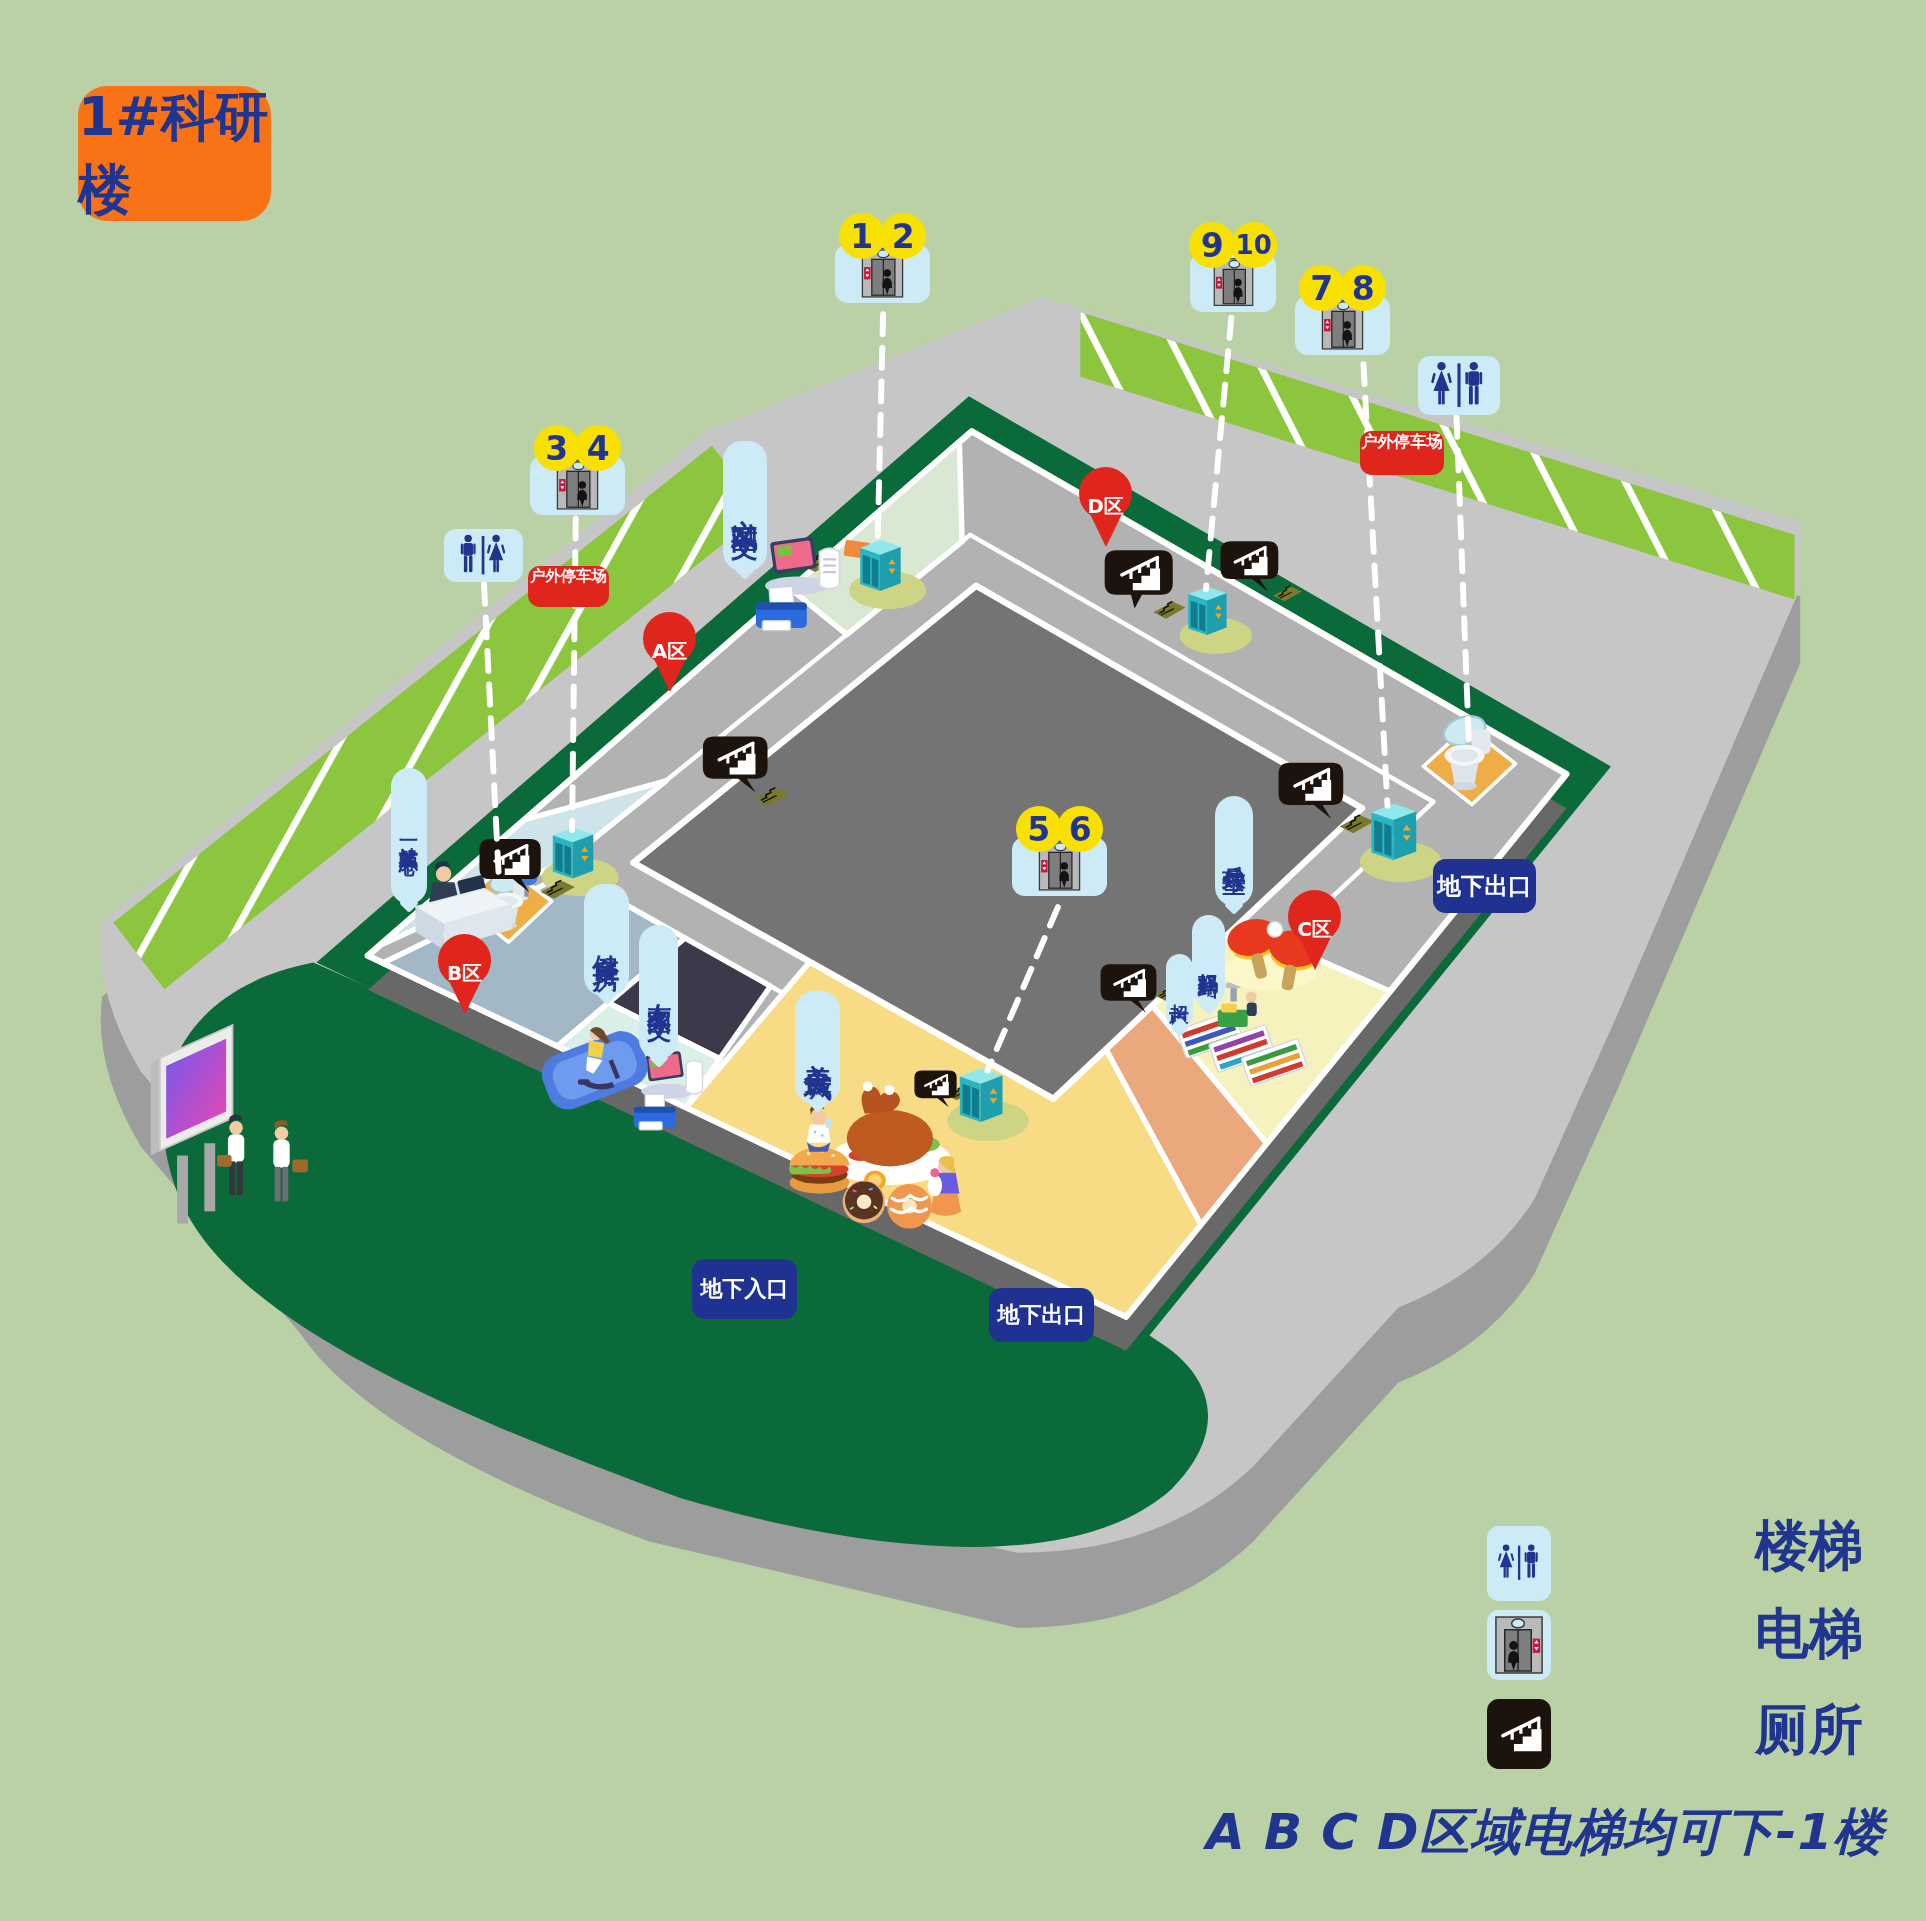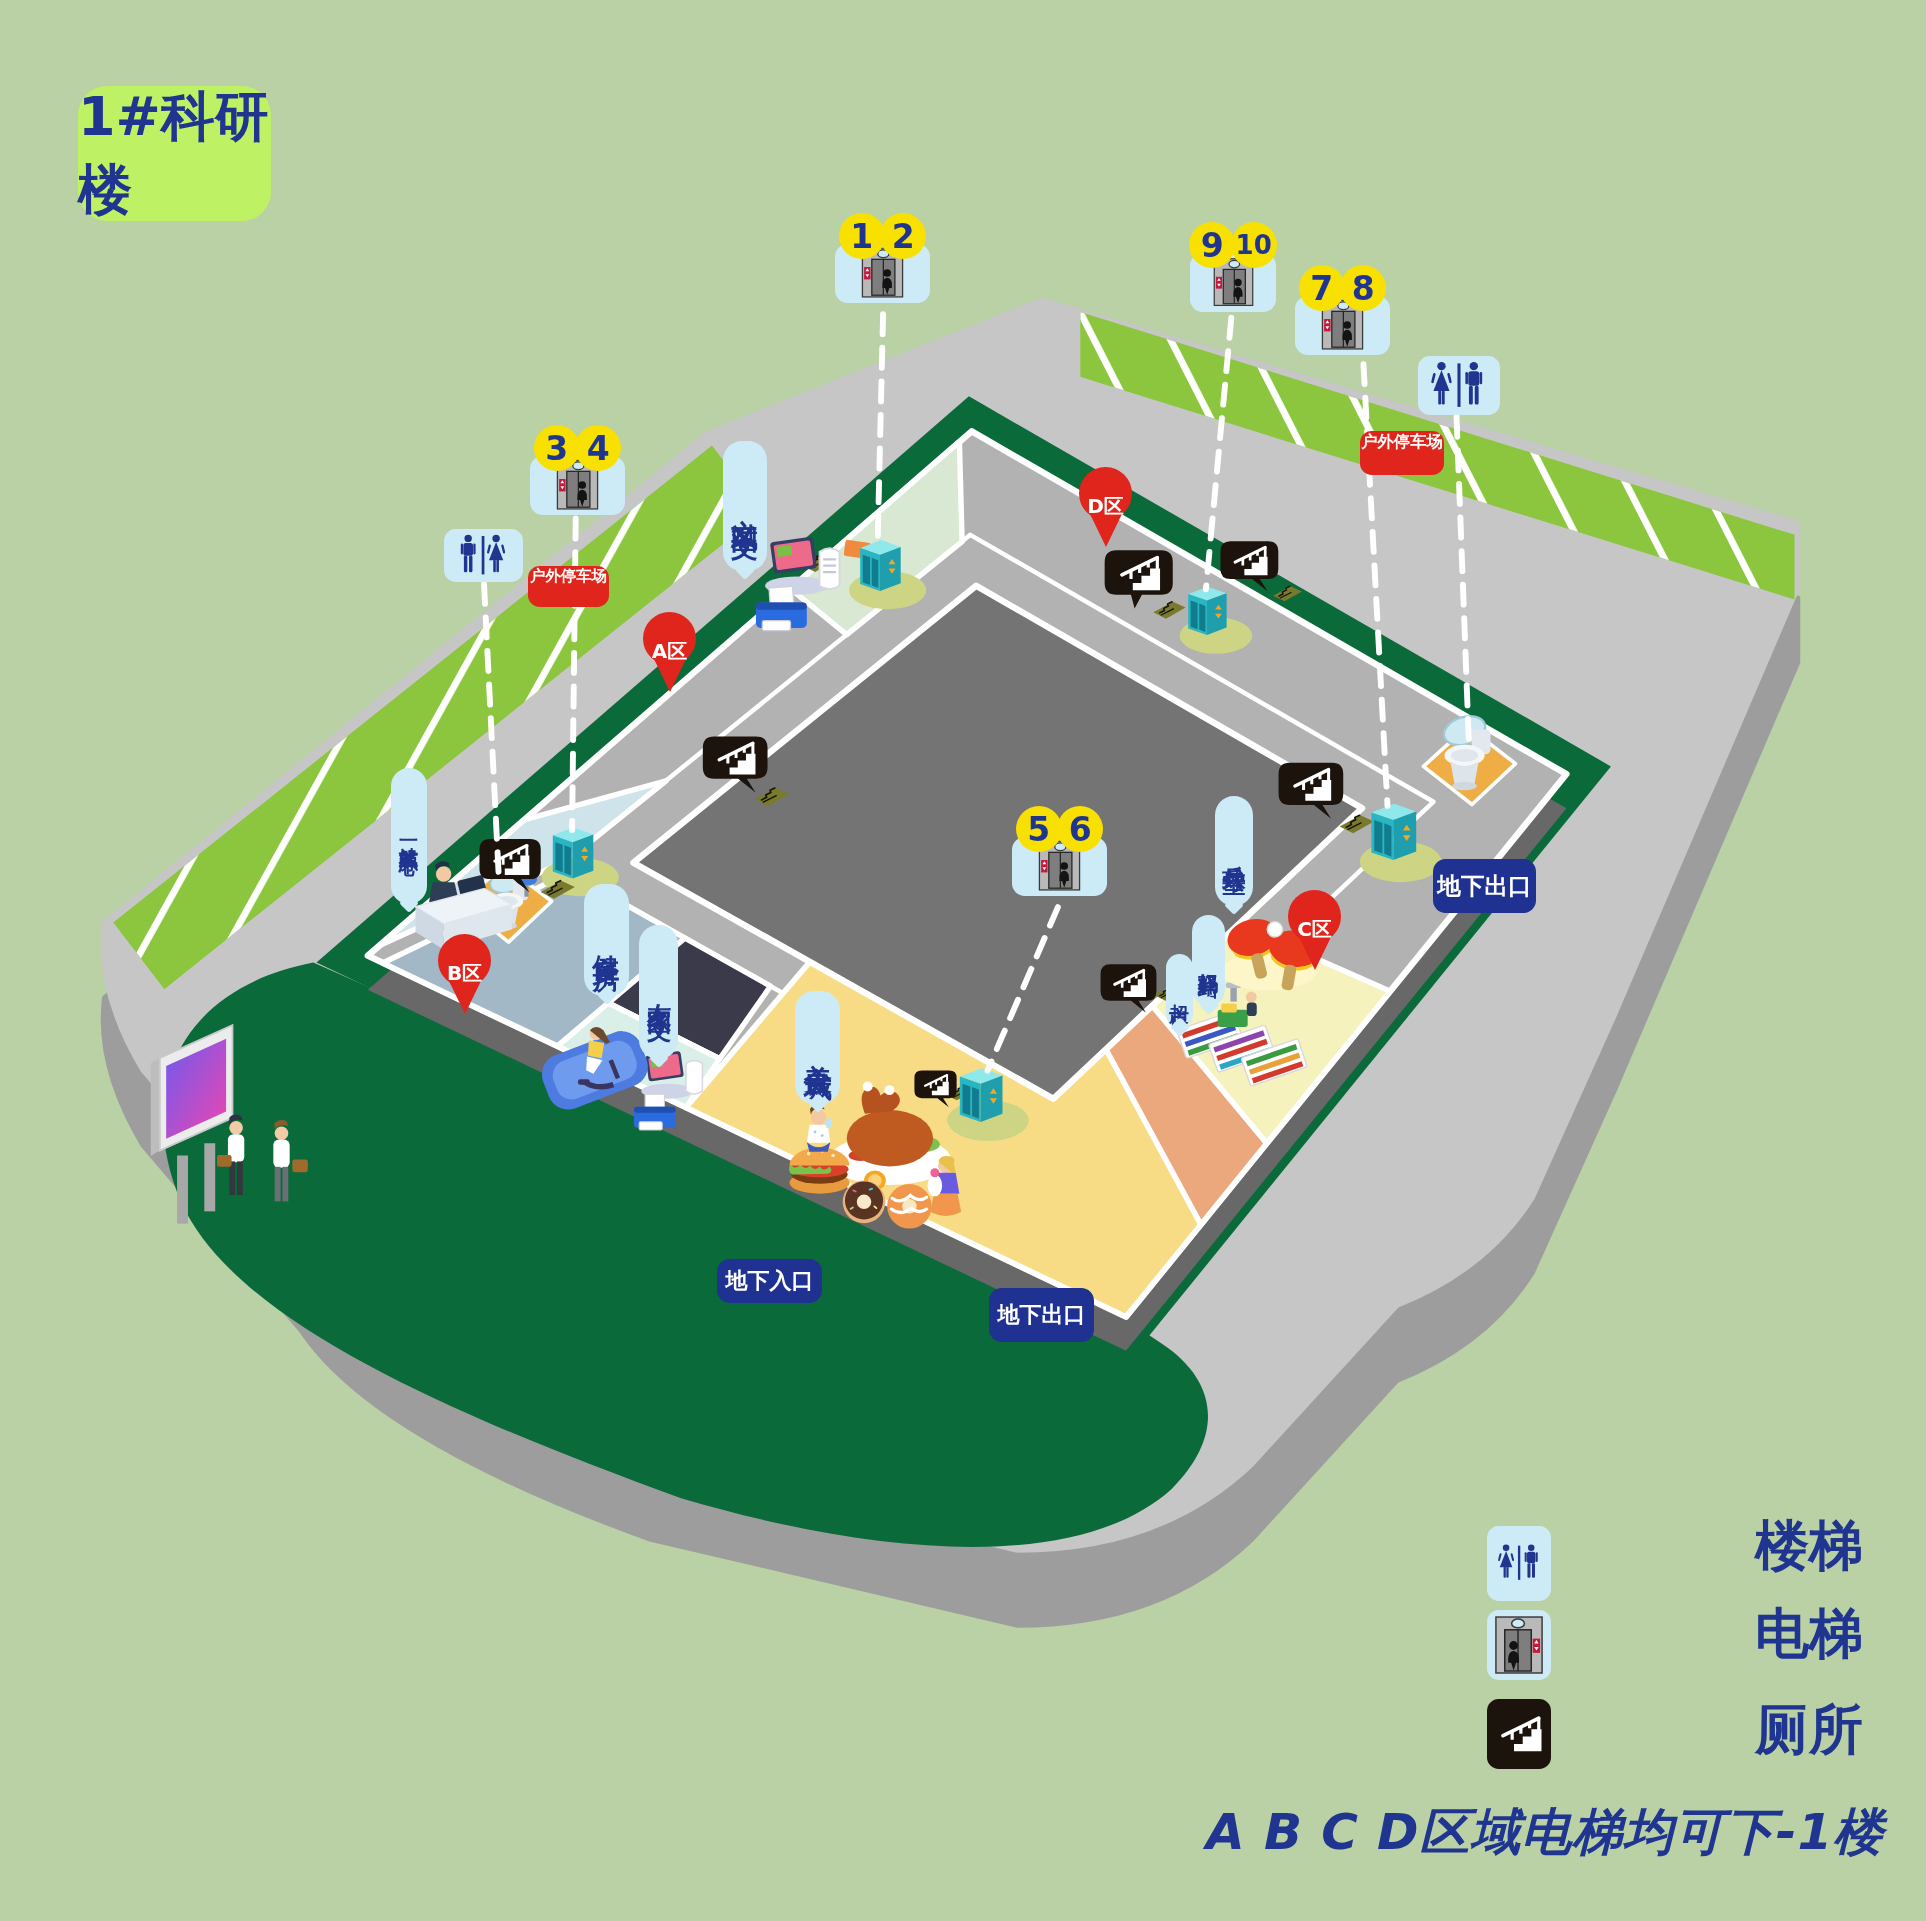--- a/index.html
+++ b/index.html
@@ -5,21 +5,21 @@
   :root{
     --navy:#1f3590; --yellow:#f8e100; --red:#e0251c; --light_blue:#cdeaf7;
     --deep_blue:#1f3191; --bg:#b9d1a4;
   }
   *{margin:0;padding:0;box-sizing:border-box;}
   body{font-family:"DejaVu Sans","Liberation Sans",sans-serif;background:var(--bg);}
   .stage{position:relative;width:1926px;height:1921px;background:var(--bg);overflow:hidden;}
   .map-art{position:absolute;left:0;top:0;}
 
   
-  .title-card{position:absolute;left:78px;top:86px;width:193px;height:135px;background:#bef264;
+  .title-card{position:absolute;left:78px;top:86px;width:193px;height:135px;background:#f97316;
     border-radius:29px;display:flex;align-items:center;justify-content:center;
     font-size:54px;font-weight:900;color:var(--navy);}
 
   
   .elev{position:absolute;width:95px;}
   .elev .nums{display:flex;justify-content:center;position:relative;z-index:2;margin-bottom:-15.4px;}
   .elev .num{width:46px;height:46px;border-radius:50%;background:var(--yellow);color:var(--navy);
     font-size:33px;font-weight:900;display:flex;align-items:center;justify-content:center;margin:0 -2.3px;}
   .elev .panel{background:var(--light_blue);border-radius:12.7px;height:59px;
     display:flex;align-items:center;justify-content:center;}
@@ -551,21 +551,21 @@
 <div class="rlabel" style="left:1360px;top:431px;width:84px;height:44px;font-size:16.3px;">
   <span>户外停车场</span>
 </div>
 <div class="rlabel" style="left:528px;top:566px;width:81px;height:41px;font-size:15.4px;">
   <span>户外停车场</span>
 </div>
 
 <div class="blabel" style="left:1433px;top:859px;width:103px;height:54px;font-size:23.6px;">
   <span>地下出口</span>
 </div>
-<div class="blabel" style="left:717px;top:1259px;width:105px;height:44px;font-size:22px;">
+<div class="blabel" style="left:692px;top:1259px;width:105px;height:60px;font-size:22px;">
   <span>地下入口</span>
 </div>
 <div class="blabel" style="left:989px;top:1288px;width:105px;height:54px;font-size:22px;">
   <span>地下出口</span>
 </div>
 
 <div class="bubble" style="left:723px;top:441px;width:44px;height:130px;font-size:27px;">
   <span class="vtext">文斌图文</span>
 </div>
 <div class="bubble" style="left:391px;top:768px;width:36px;height:136px;font-size:19px;">

